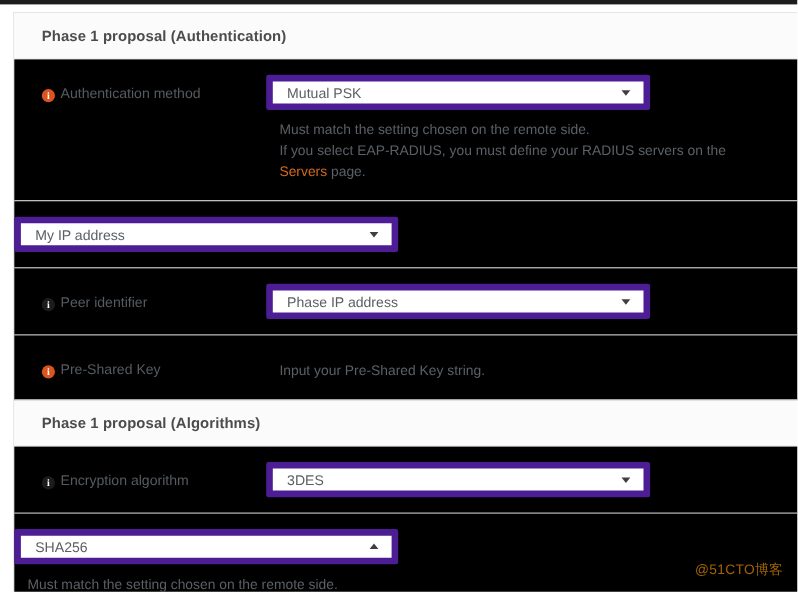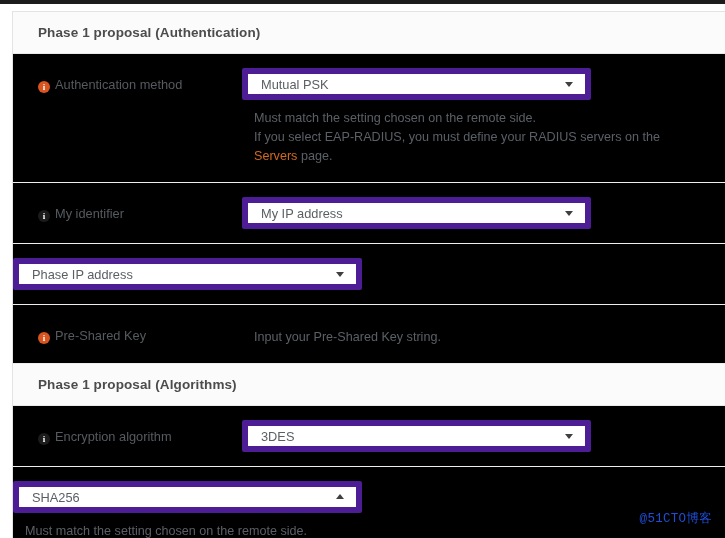--- a/index.html
+++ b/index.html
@@ -145,23 +145,23 @@
   .help a {
     color: #d2691e;
     text-decoration: none;
   }
 
   .watermark {
     position: absolute;
     right: 13px;
     bottom: 11px;
     font-size: 12.5px;
-    color: #1d4ed8;
+    color: #a16207;
     letter-spacing: .3px;
-    font-family: Liberation Mono, monospace;
+    font-family: Liberation Sans, sans-serif;
   }
 </style>
 </head>
 <body>
 
 <div id="root">
 
   <div class="topbar"></div>
 
   <div class="panel">
@@ -178,32 +178,32 @@
           <span class="caret down"></span>
         </div>
         <div class="help">
           <span class="line">Must match the setting chosen on the remote side.</span>
           <span class="line"><span>If you select EAP-RADIUS, you must define your RADIUS servers on the </span><a href="#">Servers</a><span> page.</span></span>
         </div>
       </div>
     </div>
 
     <div class="form-row">
-      <div class="label-col">
-        <span class="info-icon">i</span><span class="lbl-text">My identifier</span>
-      </div>
       <div class="field-col">
         <div class="control">
           <span>My IP address</span>
           <span class="caret down"></span>
         </div>
       </div>
     </div>
 
     <div class="form-row">
+      <div class="label-col">
+        <span class="info-icon">i</span><span class="lbl-text">Peer identifier</span>
+      </div>
       <div class="field-col">
         <div class="control">
           <span>Phase IP address</span>
           <span class="caret down"></span>
         </div>
       </div>
     </div>
 
     <div class="form-row tall">
       <div class="label-col">

